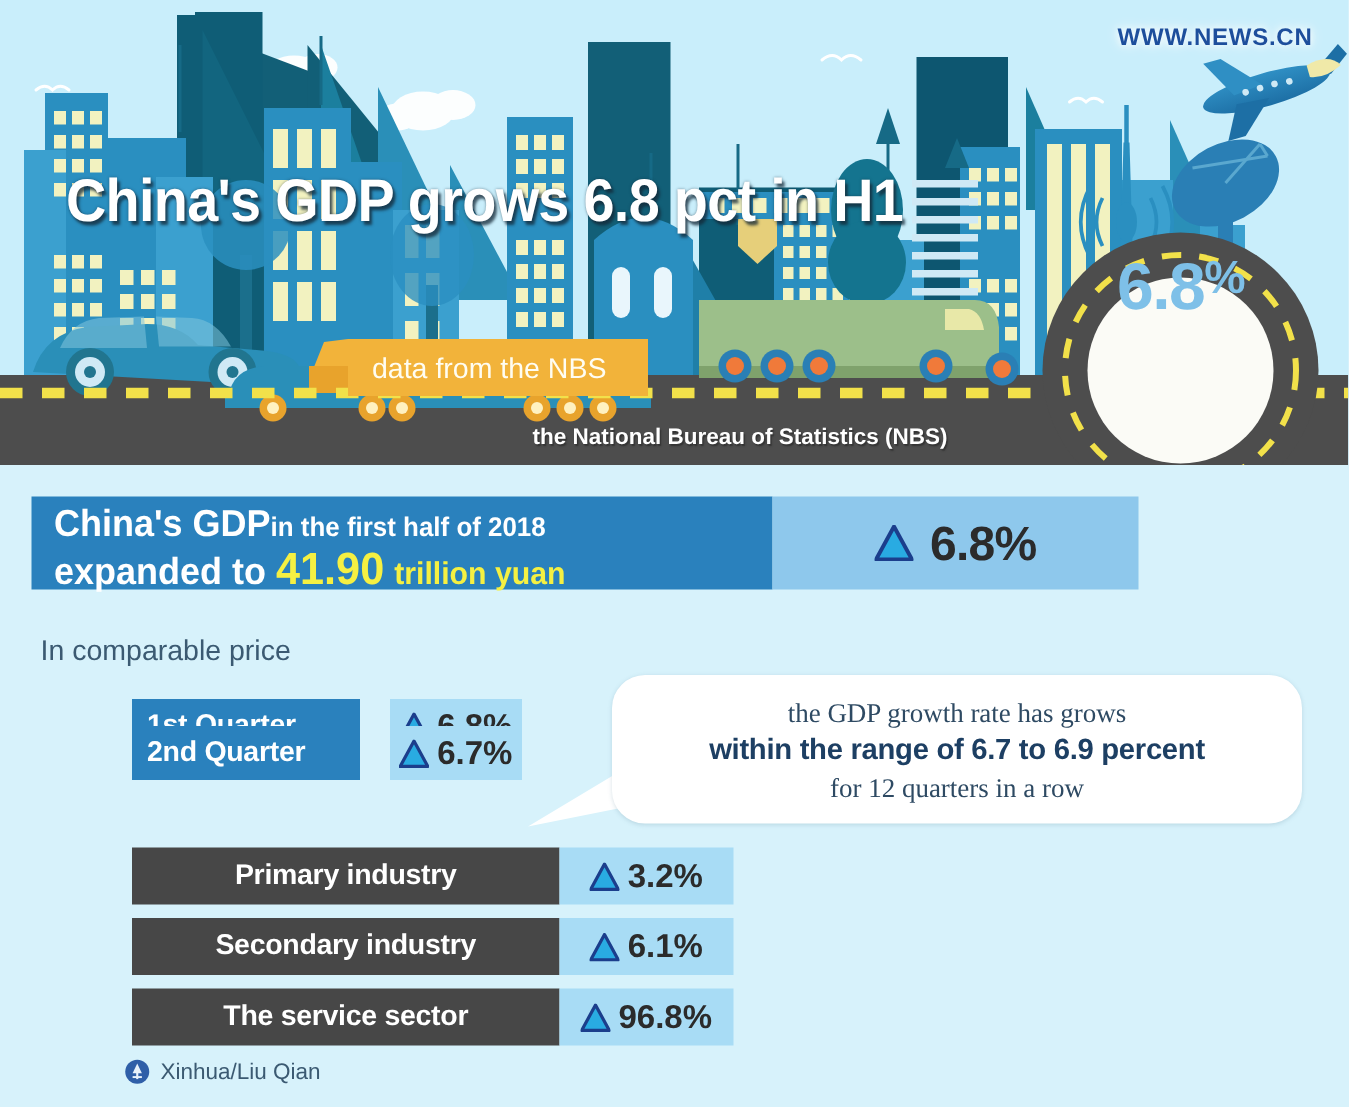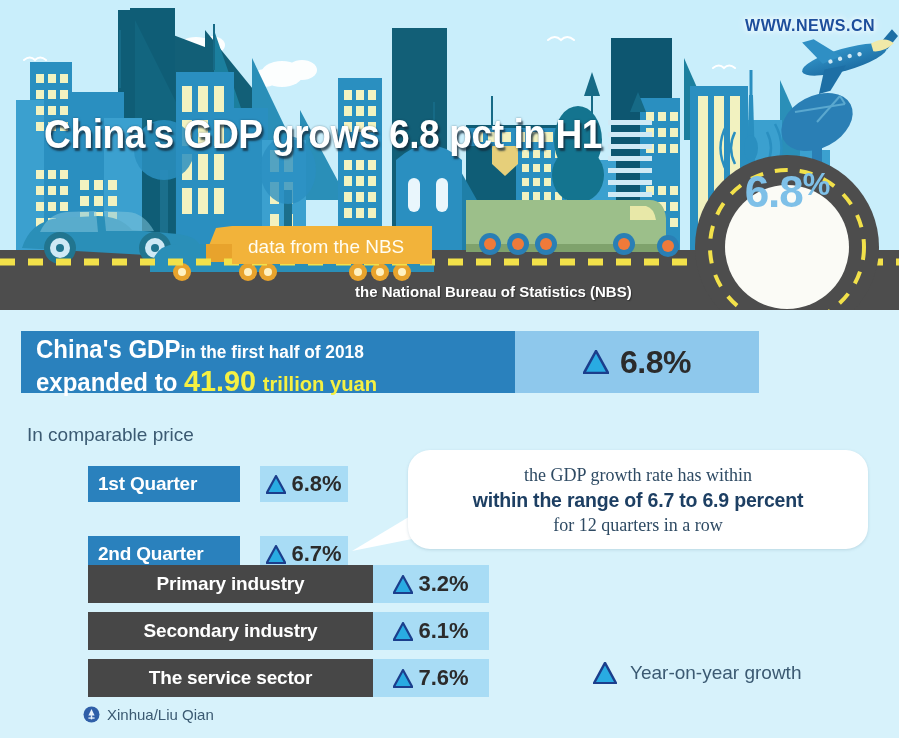--- a/index.html
+++ b/index.html
@@ -548,21 +548,21 @@
   <div class="qrow" style="left:88px; top:466px;">
     <div class="lbl" style="width:152px;">1st Quarter</div>
     <div class="val" style="width:88px;">
       <svg class="tri" width="20" height="19" viewBox="0 0 26 24">
         <polygon points="13,1 25,23 1,23" fill="#29abe2" stroke="#1b3e8c" stroke-width="2.8" stroke-linejoin="round"></polygon>
       </svg>
       <span>6.8%</span>
     </div>
   </div>
 
-  <div class="qrow" style="left:88px; top:536px;justify-content:flex-end;">
+  <div class="qrow" style="left:88px; top:484px;justify-content:flex-end;">
     <div class="lbl" style="width:152px;">2nd Quarter</div>
     <div class="val" style="width:88px;">
       <svg class="tri" width="20" height="19" viewBox="0 0 26 24">
         <polygon points="13,1 25,23 1,23" fill="#29abe2" stroke="#1b3e8c" stroke-width="2.8" stroke-linejoin="round"></polygon>
       </svg>
       <span>6.7%</span>
     </div>
   </div>
 
   <div class="srow" style="left:88px; top:565px;">
@@ -584,39 +584,33 @@
       <span>6.1%</span>
     </div>
   </div>
 
   <div class="srow" style="left:88px; top:659px;">
     <div class="lbl" style="width:285px;">The service sector</div>
     <div class="val" style="width:116px;">
       <svg class="tri" width="20" height="19" viewBox="0 0 26 24">
         <polygon points="13,1 25,23 1,23" fill="#29abe2" stroke="#1b3e8c" stroke-width="2.8" stroke-linejoin="round"></polygon>
       </svg>
-      <span>7.6%</span>
+      <span>96.8%</span>
     </div>
   </div>
 
   <svg class="bubble-tail" viewBox="0 0 70 48">
     <polygon points="70,4 70,32 0,46" fill="#ffffff"></polygon>
   </svg>
   <div class="bubble">
-    <div class="b1">the GDP growth rate has within</div>
+    <div class="b1">the GDP growth rate has grows</div>
     <div class="b2">within the range of 6.7 to 6.9 percent</div>
     <div class="b3">for 12 quarters in a row</div>
   </div>
 
-  <div class="legend">
-    <svg class="tri" width="24" height="22" viewBox="0 0 26 24">
-      <polygon points="13,1 25,23 1,23" fill="#29abe2" stroke="#1b3e8c" stroke-width="2.6" stroke-linejoin="round"></polygon>
-    </svg>
-    <span class="lt">Year-on-year growth</span>
-  </div>
 
   <div class="credit">
     <svg width="17" height="17" viewBox="0 0 17 17">
       <circle cx="8.5" cy="8.5" r="8" fill="#2f5fa8"></circle>
       <path d="M8.5,3 L11.6,9.5 L5.4,9.5 Z" fill="#e8f2fb"></path>
       <rect x="7.8" y="9.2" width="1.4" height="4.2" fill="#e8f2fb"></rect>
       <rect x="5.4" y="11.4" width="6.2" height="1.3" fill="#e8f2fb"></rect>
     </svg>
     <span class="ct">Xinhua/Liu Qian</span>
   </div>

